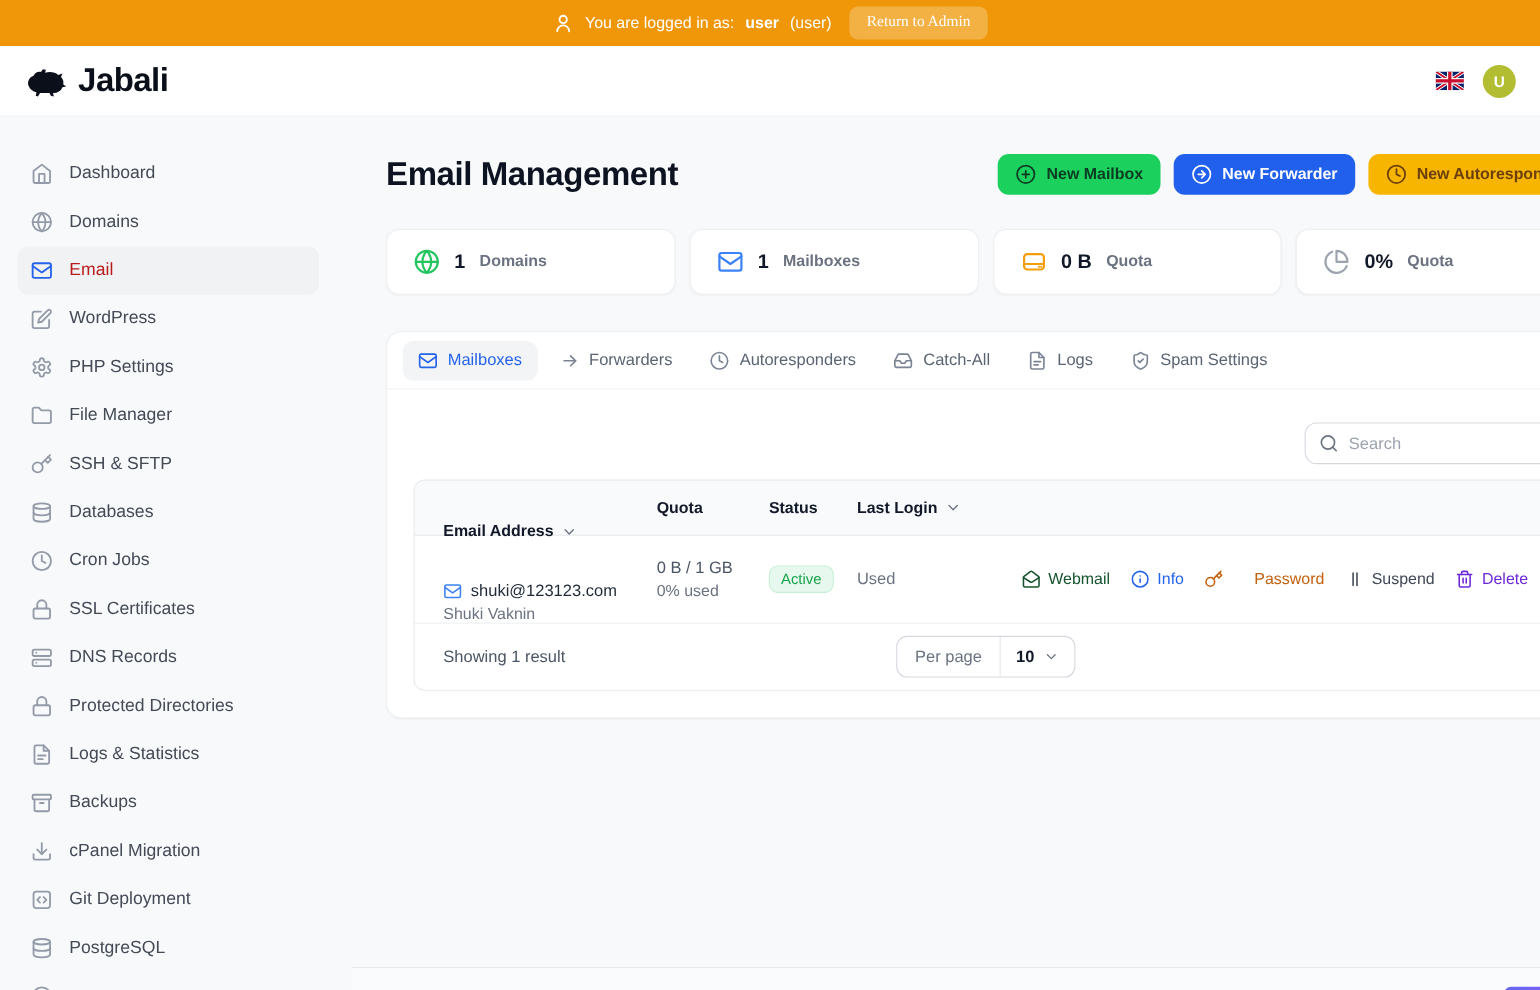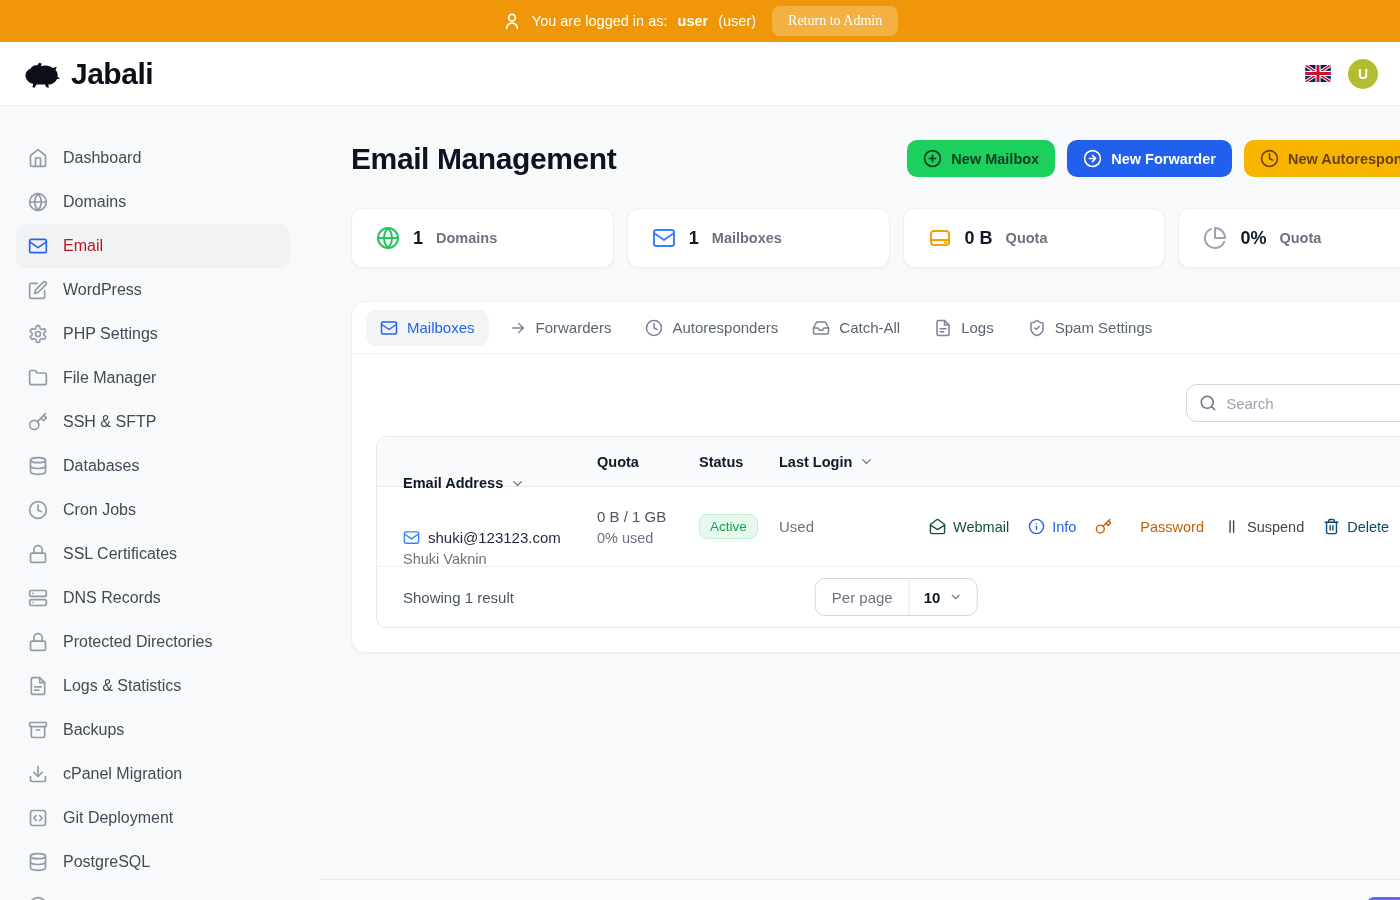--- a/index.html
+++ b/index.html
@@ -69,21 +69,21 @@
   .cell-email .line1 { display:flex; align-items:center; gap:8px; color:#1f2937; }
   .cell-email .line1 .ic { width:17px; height:17px; color:#3b82f6; }
   .cell-email .line2 { color:#6b7280; font-size:14.5px; margin-top:5px; }
   .cell-quota .line1 { color:#4b5563; }
   .cell-quota .line2 { color:#6b7280; font-size:14.5px; margin-top:5px; }
   .badge { display:inline-block; padding:4px 10px; border-radius:8px; background:#e7f9ee; border:1px solid #c6f0d4; color:#16a34a; font-size:13.5px; }
   .cell-login { color:#6b7280; }
   .row-actions { margin-left:auto; display:flex; align-items:center; gap:19px; }
   .action { display:flex; align-items:center; gap:7px; font-size:14.5px; cursor:pointer; background:none; border:none; font-family:inherit; padding:0; }
   .action .ic { width:17px; height:17px; }
-  .a-webmail { color:#14532d; } .a-info { color:#2563eb; } .a-password { color:#c2610c;gap:28px; } .a-suspend { color:#3f4754; } .a-delete { color:#0c4a6e; }
+  .a-webmail { color:#14532d; } .a-info { color:#2563eb; } .a-password { color:#c2610c;gap:28px; } .a-suspend { color:#3f4754; } .a-delete { color:#6d28d9; }
 
   .t-foot { position:relative; display:flex; align-items:center; height:60px; padding:0 26px; color:#4b5563; font-size:15px; }
   .perpage { position:absolute; left:50%; transform:translateX(-50%); display:flex; align-items:center; height:38px; border:1px solid #d5d9de; border-radius:10px; overflow:hidden; background:#fff; cursor:pointer; }
   .pp-label { padding:0 16px; height:100%; display:flex; align-items:center; color:#6b7280; border-right:1px solid #e3e6ea; }
   .pp-value { padding:0 14px; display:flex; align-items:center; gap:8px; color:#111827; font-weight:600; }
   .pp-value .ic { width:14px; height:14px; color:#6b7280; }
 
   .page-footer { margin-top:auto; margin-bottom:-20px; border-top:1px solid #e7e9ec; padding-top:16px; display:flex; align-items:center; background:#fafbfc; margin-left:-31px; margin-right:-32px; padding-left:31px; padding-right:32px; }
   .f-brand { display:flex; align-items:center; gap:9px; font-size:16.5px; font-weight:700; color:#1f2937; }
   .f-brand svg { width:30px; height:24px; }

